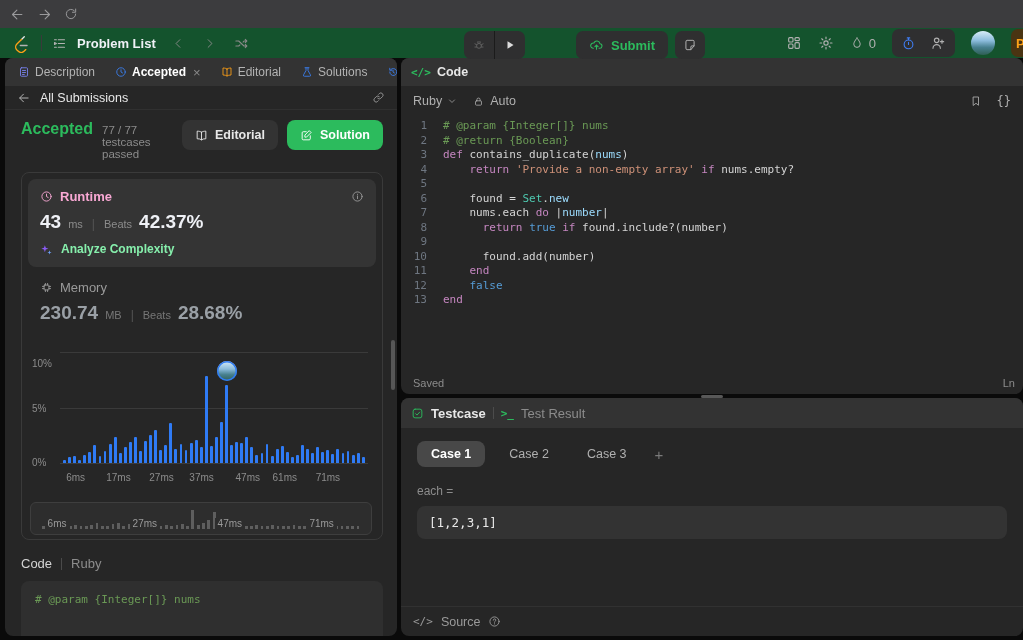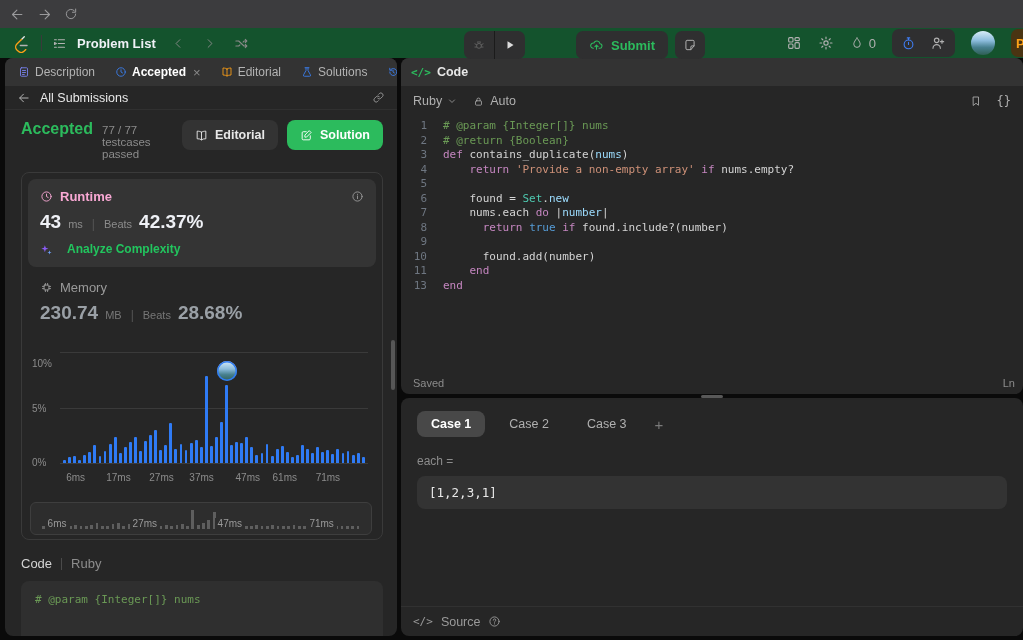--- a/index.html
+++ b/index.html
@@ -75,21 +75,21 @@
   .btn-green { background:#2cbb5d; color:#ffffff; }
 
   .stats-card { margin-top:12px; border:1px solid #3a3a3a; border-radius:8px; padding:6px 6px 4px; }
   .runtime-card { background:#343434; border-radius:8px; padding:10px 12px 11px; }
   .rc-head { display:flex; align-items:center; gap:7px; color:#f9a8d4; font-size:13px; font-weight:600; }
   .rc-head .info { margin-left:auto; color:#9a9a9a; }
   .metric-line { display:flex; align-items:baseline; gap:7px; margin-top:7px; }
   .metric-big { font-size:19px; font-weight:700; color:#eff1f6; }
   .metric-small { font-size:11px; color:#8c8c8c; }
   .metric-sep { color:#555; font-size:12px; padding:0 2px; }
-  .analyze { display:flex; align-items:center; gap:14px; margin-top:9px; font-size:12px; font-weight:600; color:#22c55e; }
+  .analyze { display:flex; align-items:center; gap:8px; margin-top:9px; font-size:12px; font-weight:600; color:#86efac; }
   .memory-block { padding:13px 12px 2px; }
   .mem-head { display:flex; align-items:center; gap:7px; color:#9a9a9a; font-size:13px; }
   .memory-block .metric-big { color:#9aa0a6; }
   .memory-block .metric-small { color:#777; }
 
   
   .chart-wrap { margin:16px 4px 0 2px; height:148px; position:relative; font-size:10px; }
   .plot { position:absolute; left:30px; right:4px; top:10px; bottom:26px; border-bottom:1px solid #3d3d3d; }
   .gridline { position:absolute; left:0; right:0; height:1px; background:#3a3a3a; }
   .ylab { position:absolute; left:2px; color:#8c8c8c; }
@@ -655,31 +655,48 @@
           <div class="code-line"><span class="ln">2</span><span><span class="t-comment"># @return {Boolean}</span></span></div>
           <div class="code-line"><span class="ln">3</span><span><span class="t-kw">def</span><span class="t-plain"> contains_duplicate(</span><span class="t-param">nums</span><span class="t-plain">)</span></span></div>
           <div class="code-line"><span class="ln">4</span><span><span class="t-plain">    </span><span class="t-kw">return</span><span class="t-plain"> </span><span class="t-str">'Provide a non-empty array'</span><span class="t-plain"> </span><span class="t-kw">if</span><span class="t-plain"> nums.empty?</span></span></div>
           <div class="code-line"><span class="ln">5</span><span>&nbsp;</span></div>
           <div class="code-line"><span class="ln">6</span><span><span class="t-plain">    found = </span><span class="t-cls">Set</span><span class="t-plain">.</span><span class="t-prop">new</span></span></div>
           <div class="code-line"><span class="ln">7</span><span><span class="t-plain">    nums.each </span><span class="t-kw">do</span><span class="t-plain"> |</span><span class="t-param">number</span><span class="t-plain">|</span></span></div>
           <div class="code-line"><span class="ln">8</span><span><span class="t-plain">      </span><span class="t-kw">return</span><span class="t-plain"> </span><span class="t-bool">true</span><span class="t-plain"> </span><span class="t-kw">if</span><span class="t-plain"> found.include?(number)</span></span></div>
           <div class="code-line"><span class="ln">9</span><span>&nbsp;</span></div>
           <div class="code-line"><span class="ln">10</span><span><span class="t-plain">      found.add(number)</span></span></div>
           <div class="code-line"><span class="ln">11</span><span><span class="t-plain">    </span><span class="t-kw">end</span></span></div>
+          <div class="code-line"><span class="ln">12</span><span><span class="t-plain">    </span><span class="t-bool">false</span></span></div>
           <div class="code-line"><span class="ln">13</span><span><span class="t-kw">end</span></span></div>
         </div>
       <div class="ed-status">
         <span>Saved</span>
         <span class="lncol">Ln</span>
       </div>
     </div>
 
     <div class="split-handle"></div>
 
     <div class="panel test-panel">
+      <div class="tabbar tc-tabbar">
+        <span class="tc-tab">
+          <span class="icn" style="color:#2cbb5d">
+            <svg width="13" height="13" viewBox="0 0 24 24">
+                <rect x="4" y="4" width="16" height="16" rx="3.5"></rect>
+                <path d="M8.5 12.3l2.6 2.6 4.9-5.4"></path>
+              </svg>
+            </span>
+          <span class="lbl">Testcase</span>
+        </span>
+        <span class="tab-divider"></span>
+        <span class="tr-tab">
+          <span class="term-glyph mono">&gt;_</span>
+          <span>Test Result</span>
+        </span>
+      </div>
       <div class="tc-content">
         <div class="case-row">
           <span class="case-pill active">Case 1</span>
           <span class="case-pill">Case 2</span>
           <span class="case-pill">Case 3</span>
           <span class="case-plus">+</span>
         </div>
         <div class="param-label">each =</div>
         <div class="param-input mono">[1,2,3,1]</div>
       </div>

